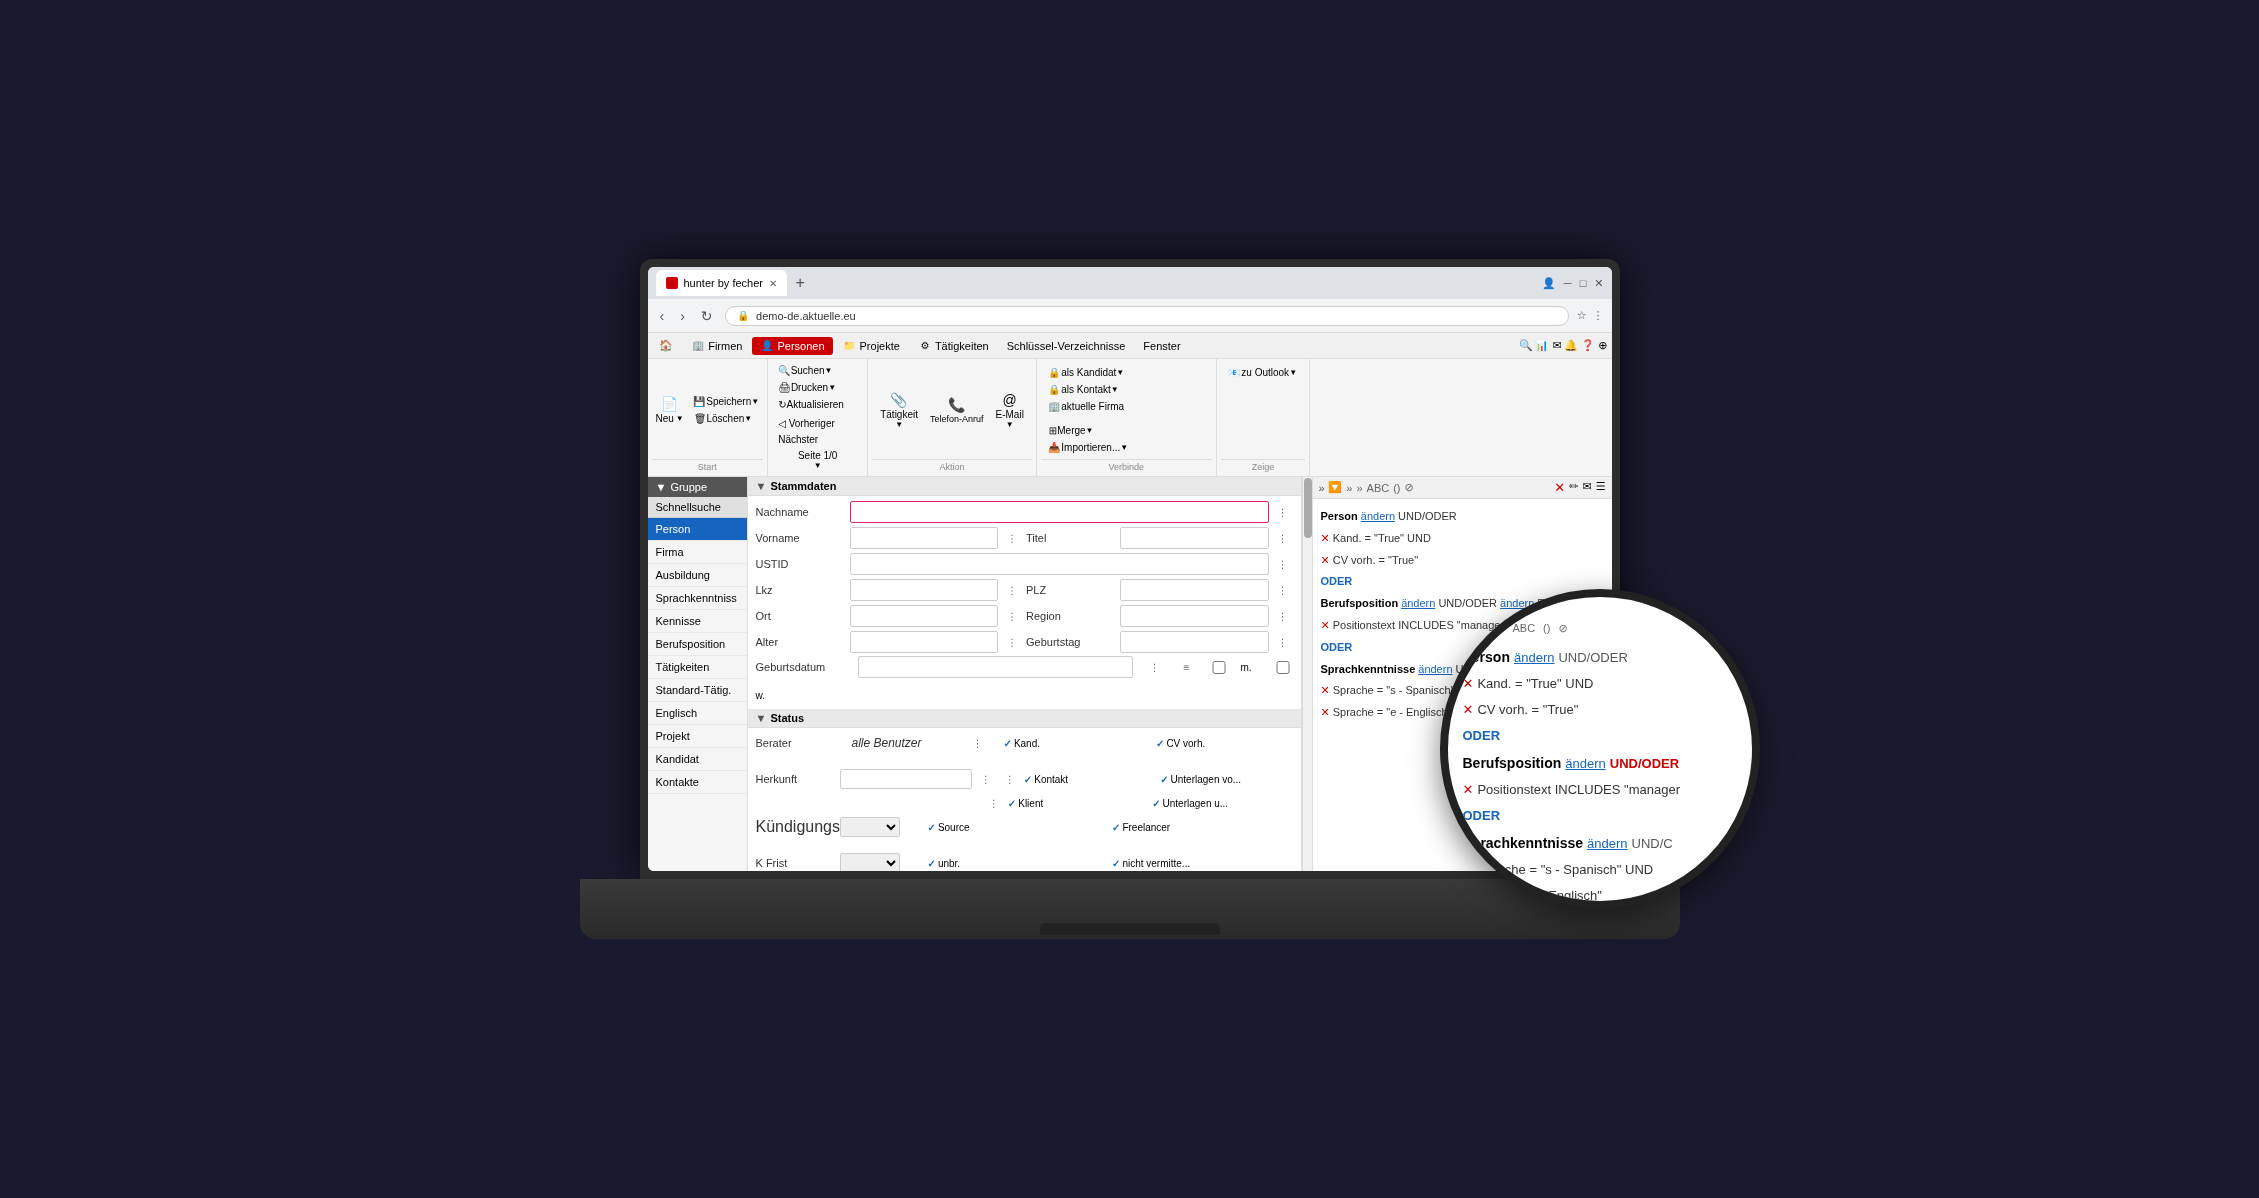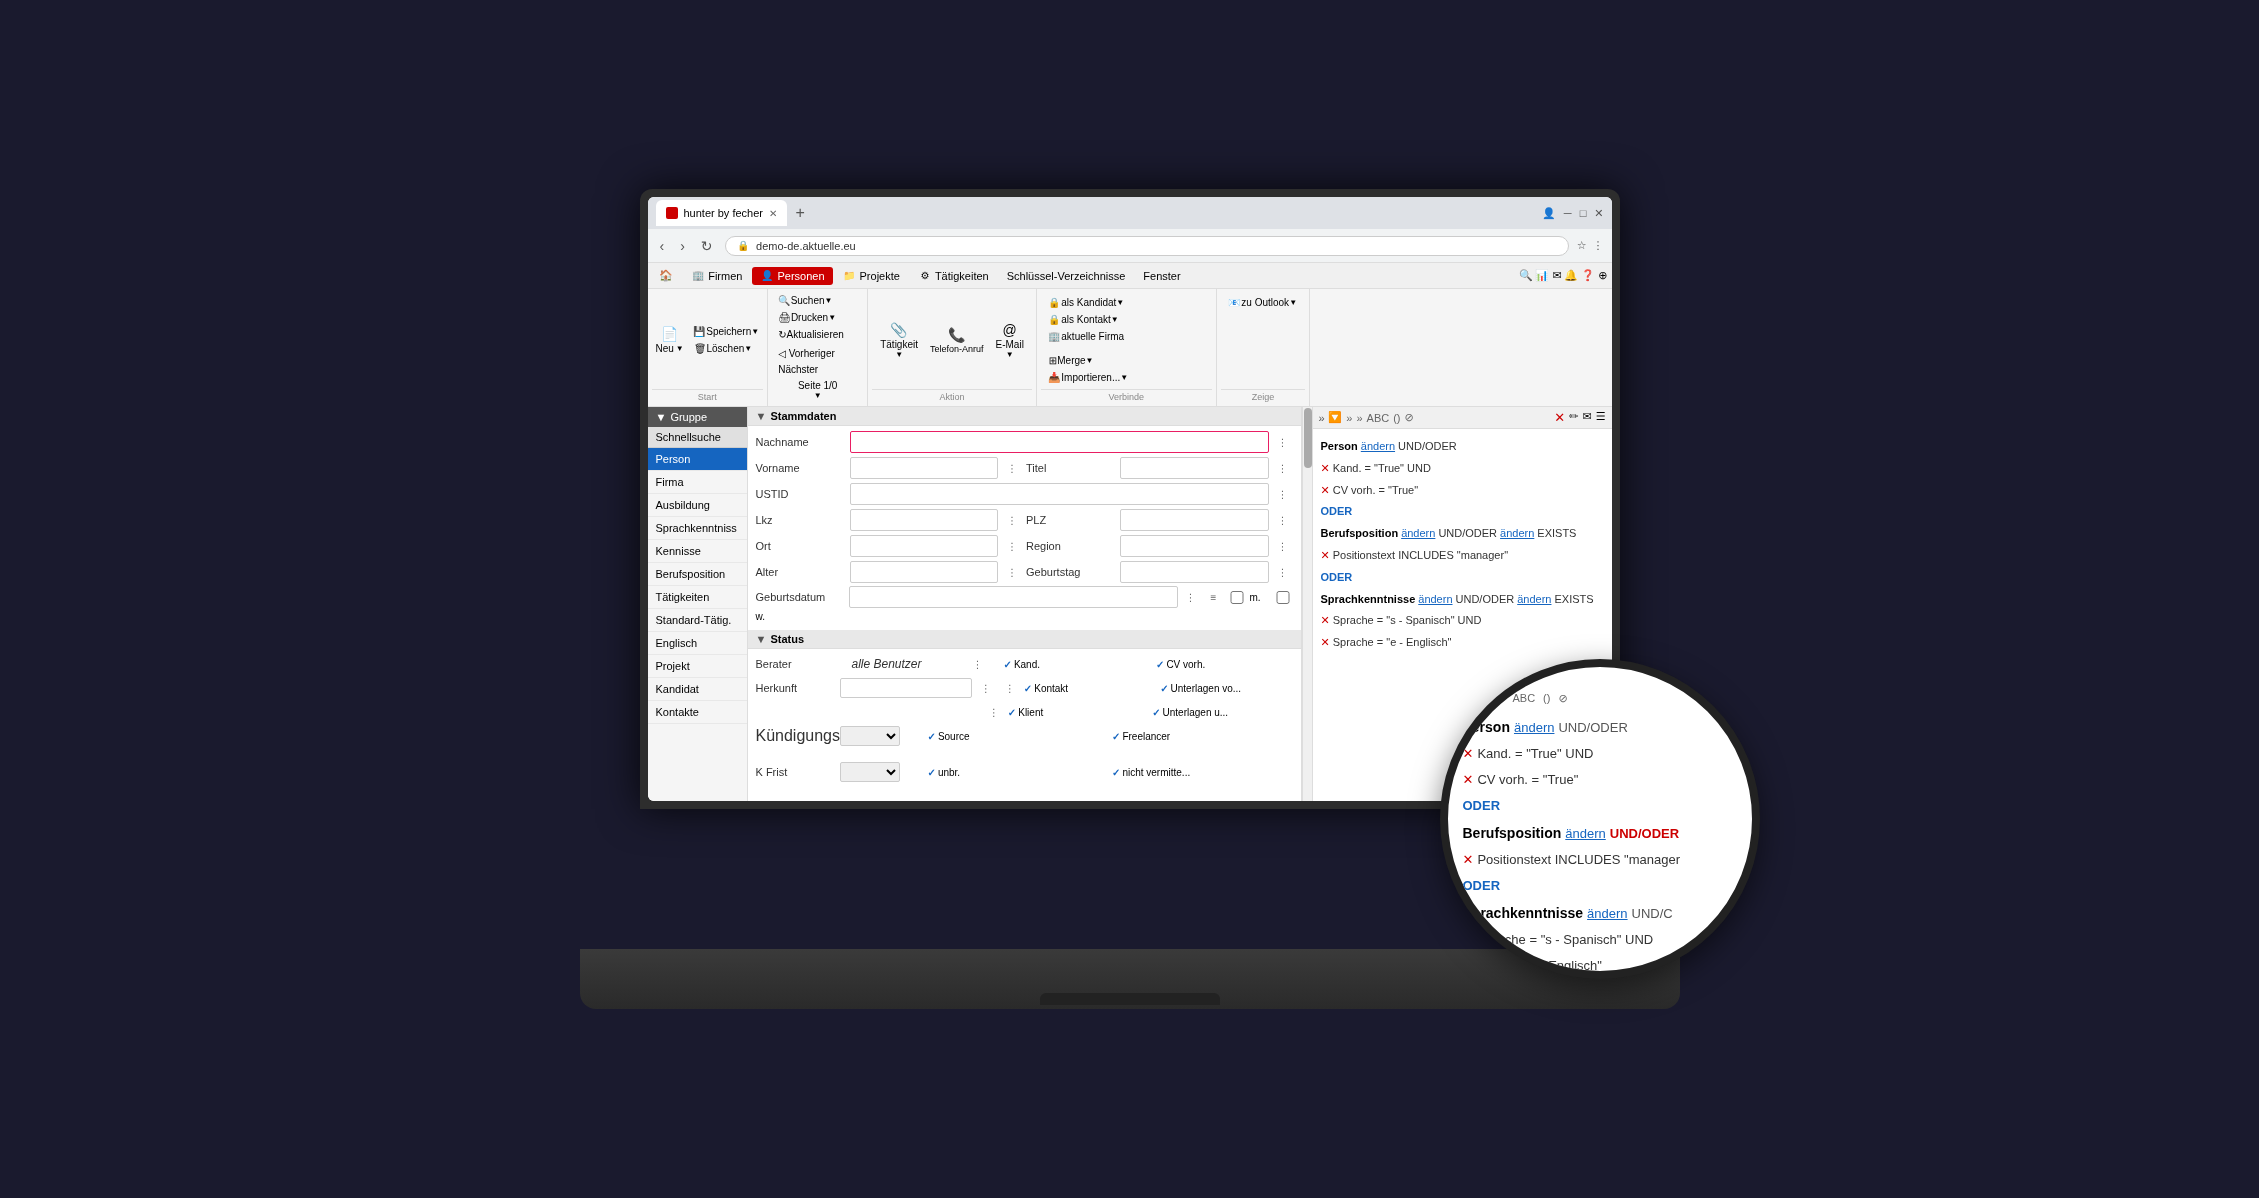--- a/index.html
+++ b/index.html
@@ -9,21 +9,21 @@
       justify-content: center;
       align-items: center;
       min-height: 100vh;
       font-family: 'Segoe UI', Arial, sans-serif;
       font-size: 12px;
     }
 
     .laptop-container {
       position: relative;
       width: 1100px;
-      height: 820px;
+      height: 680px;
     }
 
     .laptop-screen {
       position: absolute;
       top: 0; left: 60px;
       width: 980px;
       height: 620px;
       background: #2d2d2d;
       border-radius: 12px 12px 0 0;
       padding: 8px;
@@ -778,21 +778,21 @@
 
               <div class="form-row">
                 <span class="field-label">Alter</span>
                 <input class="field-input" type="text" value="" style="">
                 <button class="field-btn">⋮</button>
                 <span class="field-label">Geburtstag</span>
                 <input class="field-input" type="text" value="" style="">
                 <button class="field-btn">⋮</button>
               </div>
 
-              <div style="display:grid;grid-template-columns:90px 1fr 20px 20px 20px 20px 20px;align-items:center;gap:3px;min-height:24px;">
+              <div style="display:grid;grid-template-columns:90px 1fr 20px 20px 20px 20px 20px;align-items:center;gap:12px;min-height:24px;">
                 <span class="field-label">Geburtsdatum</span>
                 <input class="field-input" type="text" value="" style="">
                 <button class="field-btn">⋮</button>
                 <button class="field-btn">≡</button>
                 <input type="checkbox" style="">
                 <span style="font-size:10px;">m.</span>
                 <input type="checkbox" style="">
                 <span style="font-size:10px;">w.</span>
               </div>
             </div>
@@ -811,21 +811,21 @@
                 <div class="cb-item">
                   <span class="cb-check">✓</span>
                   <span>Kand.</span>
                 </div>
                 <div class="cb-item">
                   <span class="cb-check">✓</span>
                   <span>CV vorh.</span>
                 </div>
               </div>
 
-              <div style="display:grid;grid-template-columns:80px 1fr 20px 20px 1fr 1fr;align-items:center;gap:4px;min-height:22px;">
+              <div style="display:grid;grid-template-columns:80px 1fr 20px 20px 1fr 1fr;align-items:center;gap:4px;min-height:22px;margin-top:12px;">
                 <span class="field-label">Herkunft</span>
                 <input class="narrow-input" type="text" value="" style="">
                 <button class="field-btn">⋮</button>
                 <button class="field-btn">⋮</button>
                 <div class="cb-item">
                   <span class="cb-check">✓</span>
                   <span>Kontakt</span>
                 </div>
                 <div class="cb-item">
                   <span class="cb-check">✓</span>

